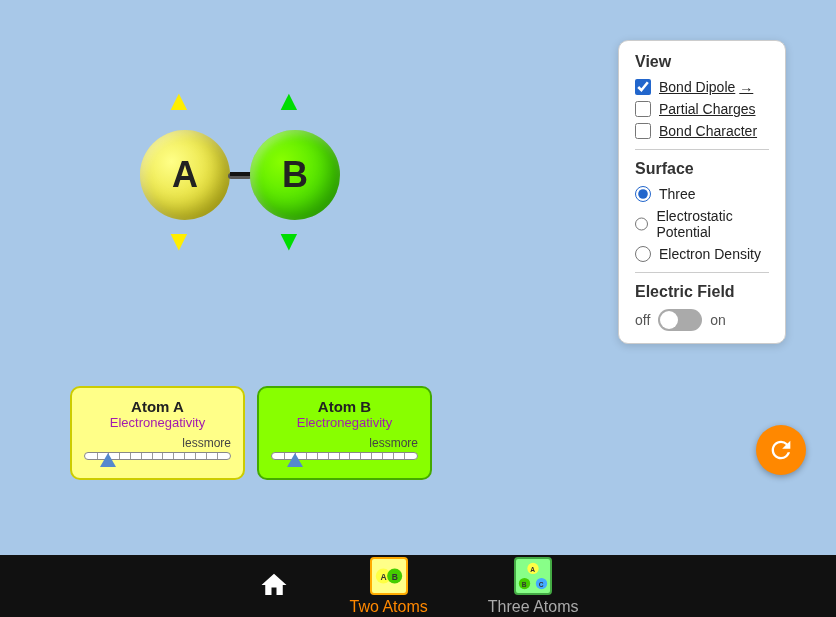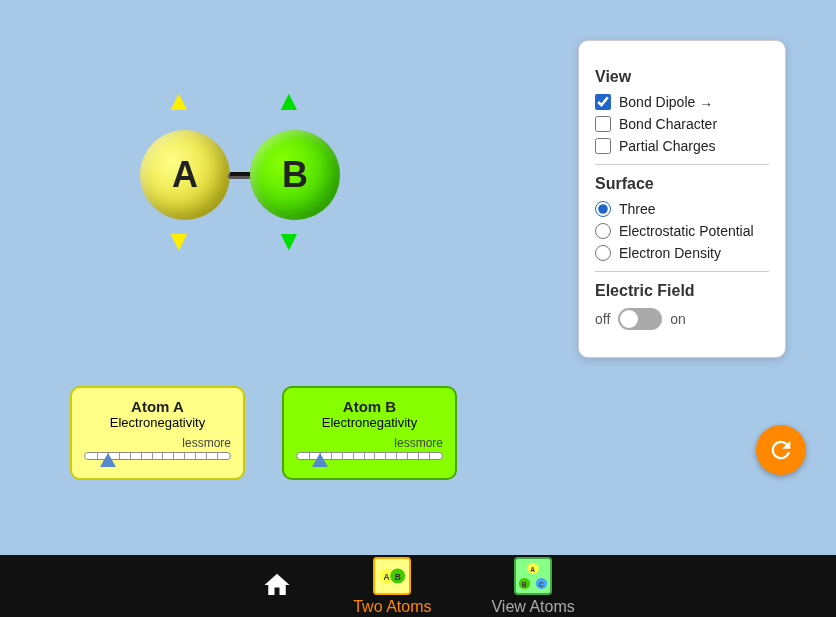--- a/index.html
+++ b/index.html
@@ -120,41 +120,42 @@
       border-top: 7px solid transparent;
       border-bottom: 7px solid transparent;
       border-left: 12px solid #111;
     }
 
     
     #view-panel {
       position: absolute;
       top: 40px;
       right: 50px;
-      width: 208px;
+      width: 168px;
       background: white;
       border-radius: 10px;
       border: 1px solid #ccc;
-      padding: 27px 16px;
+      padding: 12px 16px;
       box-shadow: 0 2px 8px rgba(0,0,0,0.15);
     }
 
     #view-panel .panel-section-title {
       font-size: 16px;
       font-weight: bold;
       color: #333;
       margin-bottom: 8px;
     }
 
     .checkbox-row {
       display: flex;
       align-items: center;
       margin-bottom: 6px;
       font-size: 14px;
       color: #222;
+      text-decoration: underline;
     }
 
     .checkbox-row input[type="checkbox"] {
       margin-right: 8px;
       width: 16px;
       height: 16px;
       accent-color: #2266cc;
     }
 
     .bond-dipole-arrow {
@@ -236,21 +237,21 @@
       border-radius: 50%;
       transition: 0.3s;
     }
 
     
     #atom-boxes {
       position: absolute;
       bottom: 75px;
       left: 70px;
       display: flex;
-      gap: 37px;
+      gap: 12px;
     }
 
     .atom-box {
       width: 175px;
       border-radius: 10px;
       padding: 10px 12px 12px;
     }
 
     #atom-a-box {
       background: #ffff88;
@@ -265,21 +266,21 @@
     .atom-box-title {
       font-size: 15px;
       font-weight: bold;
       text-align: center;
       color: #222;
     }
 
     .atom-box-subtitle {
       font-size: 13px;
       text-align: center;
-      color: #000000;
+      color: #a21caf;
       margin-bottom: 6px;
     }
 
     .slider-labels {
       display: flex;
       justify-content: flex-end;
       font-size: 12px;
       color: #444;
       margin-bottom: 2px;
     }
@@ -454,27 +455,27 @@
   <div id="view-panel">
     <div class="panel-section-title">View</div>
 
     <div class="checkbox-row">
       <input type="checkbox" id="cb-bond-dipole" checked="" style="">
       <label for="cb-bond-dipole">Bond Dipole</label>
       <span class="bond-dipole-arrow">→</span>
     </div>
 
     <div class="checkbox-row">
+      <input type="checkbox" id="cb-partial" style="">
+      <label for="cb-partial">Partial Charges</label>
+    </div>
+
+    <div class="checkbox-row">
       <input type="checkbox" id="cb-bond-char" style="">
       <label for="cb-bond-char">Bond Character</label>
-    </div>
-
-    <div class="checkbox-row">
-      <input type="checkbox" id="cb-partial" style="">
-      <label for="cb-partial">Partial Charges</label>
     </div>
 
     <hr class="divider">
 
     <div class="panel-section-title">Surface</div>
 
     <div class="radio-row">
       <input type="radio" name="surface" id="r-none" checked="" style="">
       <label for="r-none">Three</label>
     </div>
@@ -604,17 +605,17 @@
     <div id="nav-three-atoms-icon" class="nav-icon-img">
       <svg width="36" height="36" viewBox="0 0 36 36">
         <circle cx="18" cy="10" r="6" fill="#ffff44"></circle>
         <circle cx="9" cy="26" r="6" fill="#44cc00"></circle>
         <circle cx="27" cy="26" r="6" fill="#44aaff"></circle>
         <text x="15" y="14" font-size="7" font-weight="bold" fill="#333">A</text>
         <text x="6" y="30" font-size="7" font-weight="bold" fill="#333">B</text>
         <text x="24" y="30" font-size="7" font-weight="bold" fill="#333">C</text>
       </svg>
     </div>
-    <span class="nav-item-label">View Atoms</span>
+    <span class="nav-item-label">Three Atoms</span>
   </div>
 
 
 </div>
 
 </body></html>

